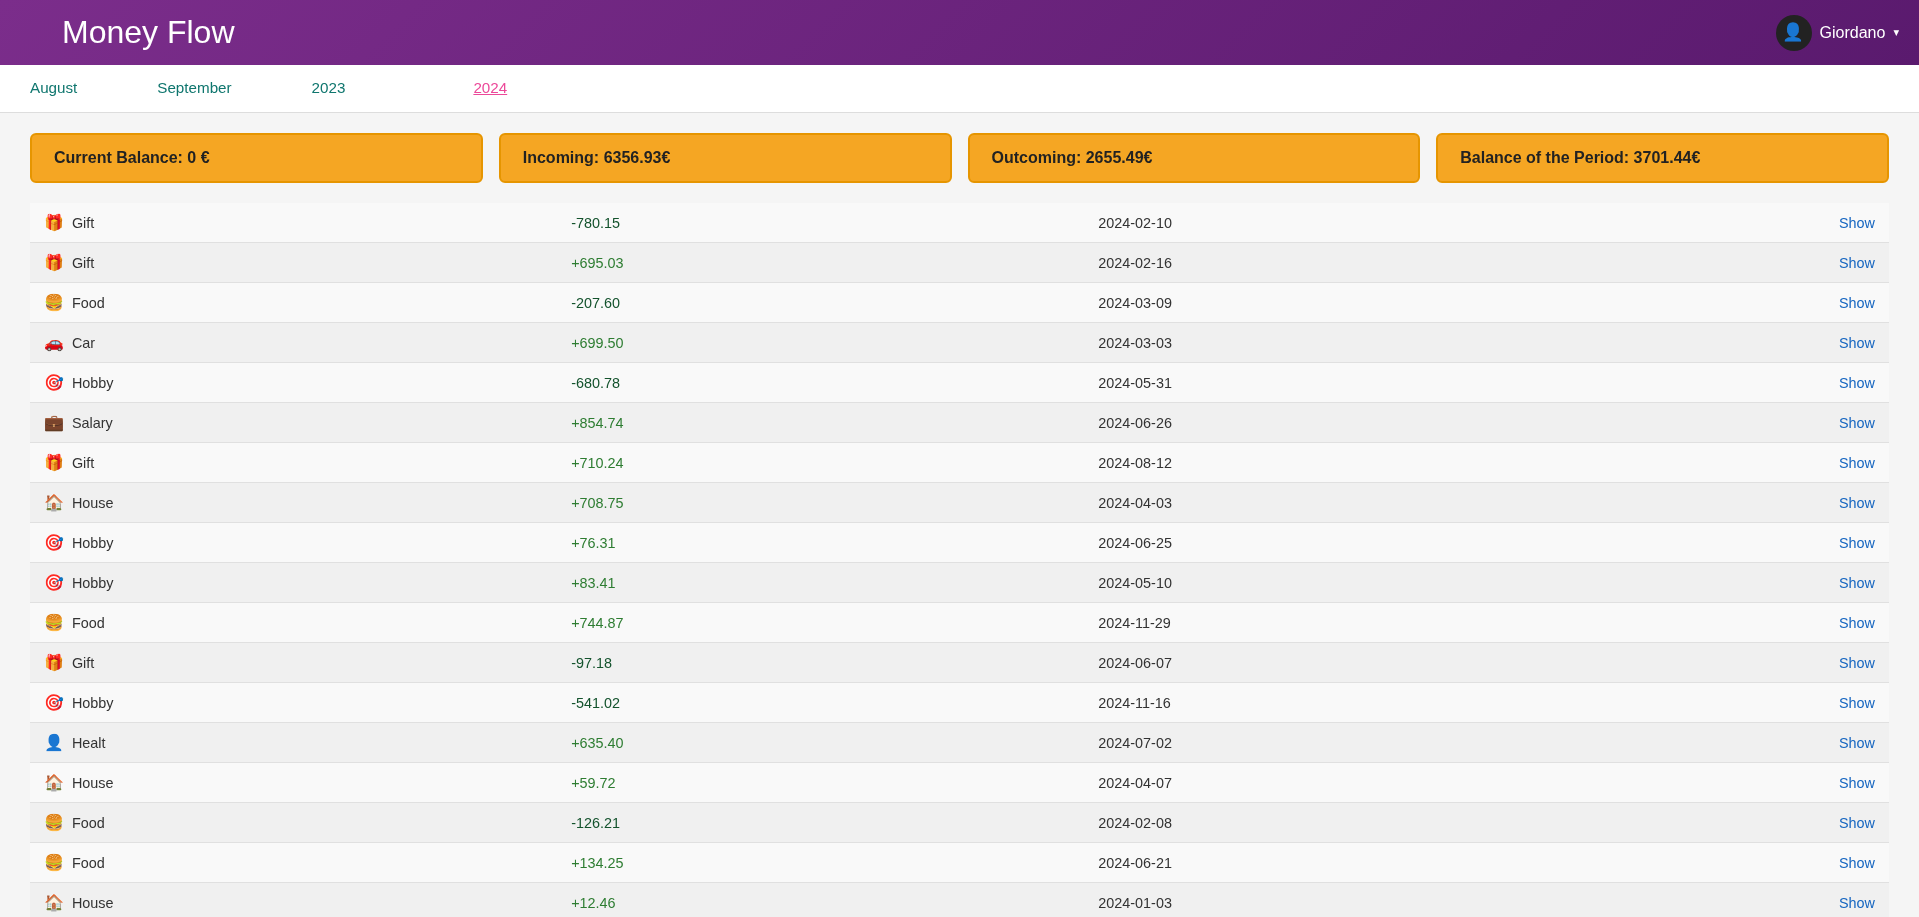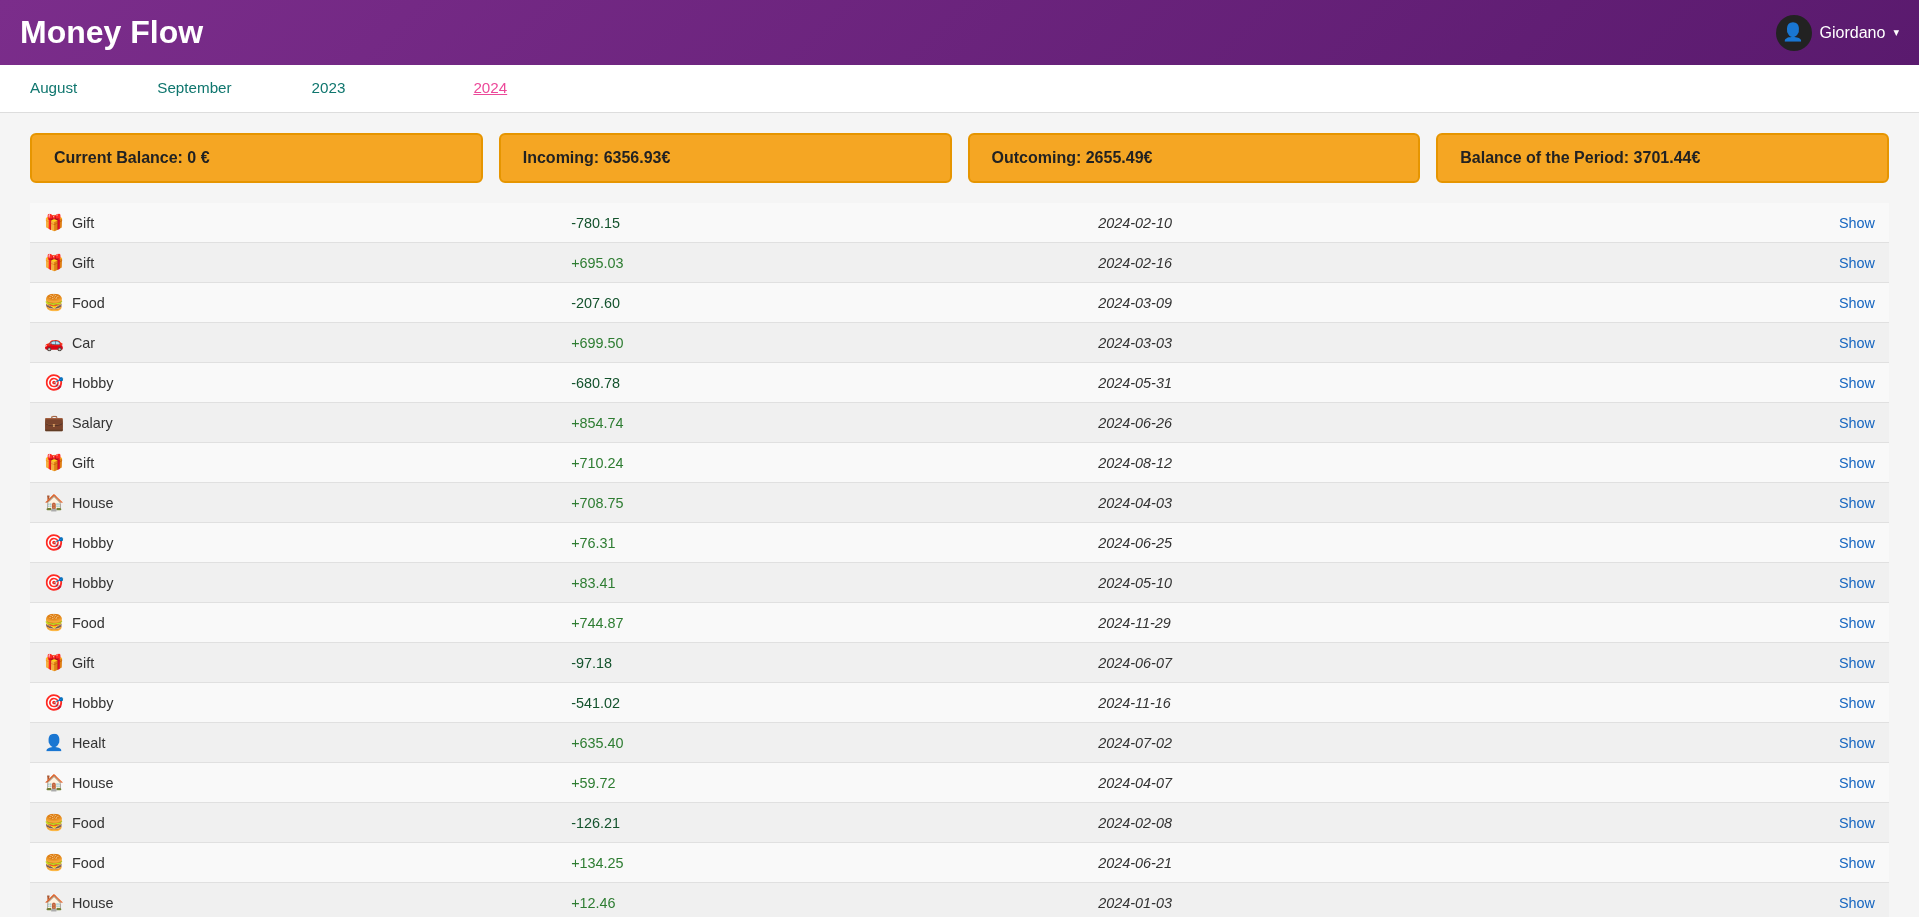--- a/index.html
+++ b/index.html
@@ -9,21 +9,22 @@
     .header {
       background: linear-gradient(135deg, #7b2d8b 0%, #5a1a6e 100%);
       padding: 14px 20px;
       display: flex;
       align-items: center;
       justify-content: space-between;
     }
     .header-title {
       color: #fff;
       font-size: 2rem;
-      font-weight: bold;
+      font-weight: normal;
+      margin-left: 42px;
     }
     .header-user {
       display: flex;
       align-items: center;
       gap: 8px;
       color: #fff;
       cursor: pointer;
     }
     .avatar {
       width: 36px;
@@ -111,21 +112,20 @@
       font-size: 0.9rem;
       text-align: left;
     }
     .col-amount.positive { color: #2e7d32; }
     .col-amount.negative { color: #14532d; }
     .col-date {
       flex: 2;
       padding: 10px 14px;
       font-size: 0.9rem;
       color: #333;
-      font-style: italic;
     }
     .col-action {
       flex: 1;
       padding: 10px 14px;
       text-align: right;
       font-size: 0.9rem;
     }
     .show-link {
       color: #1565c0;
       text-decoration: none;

